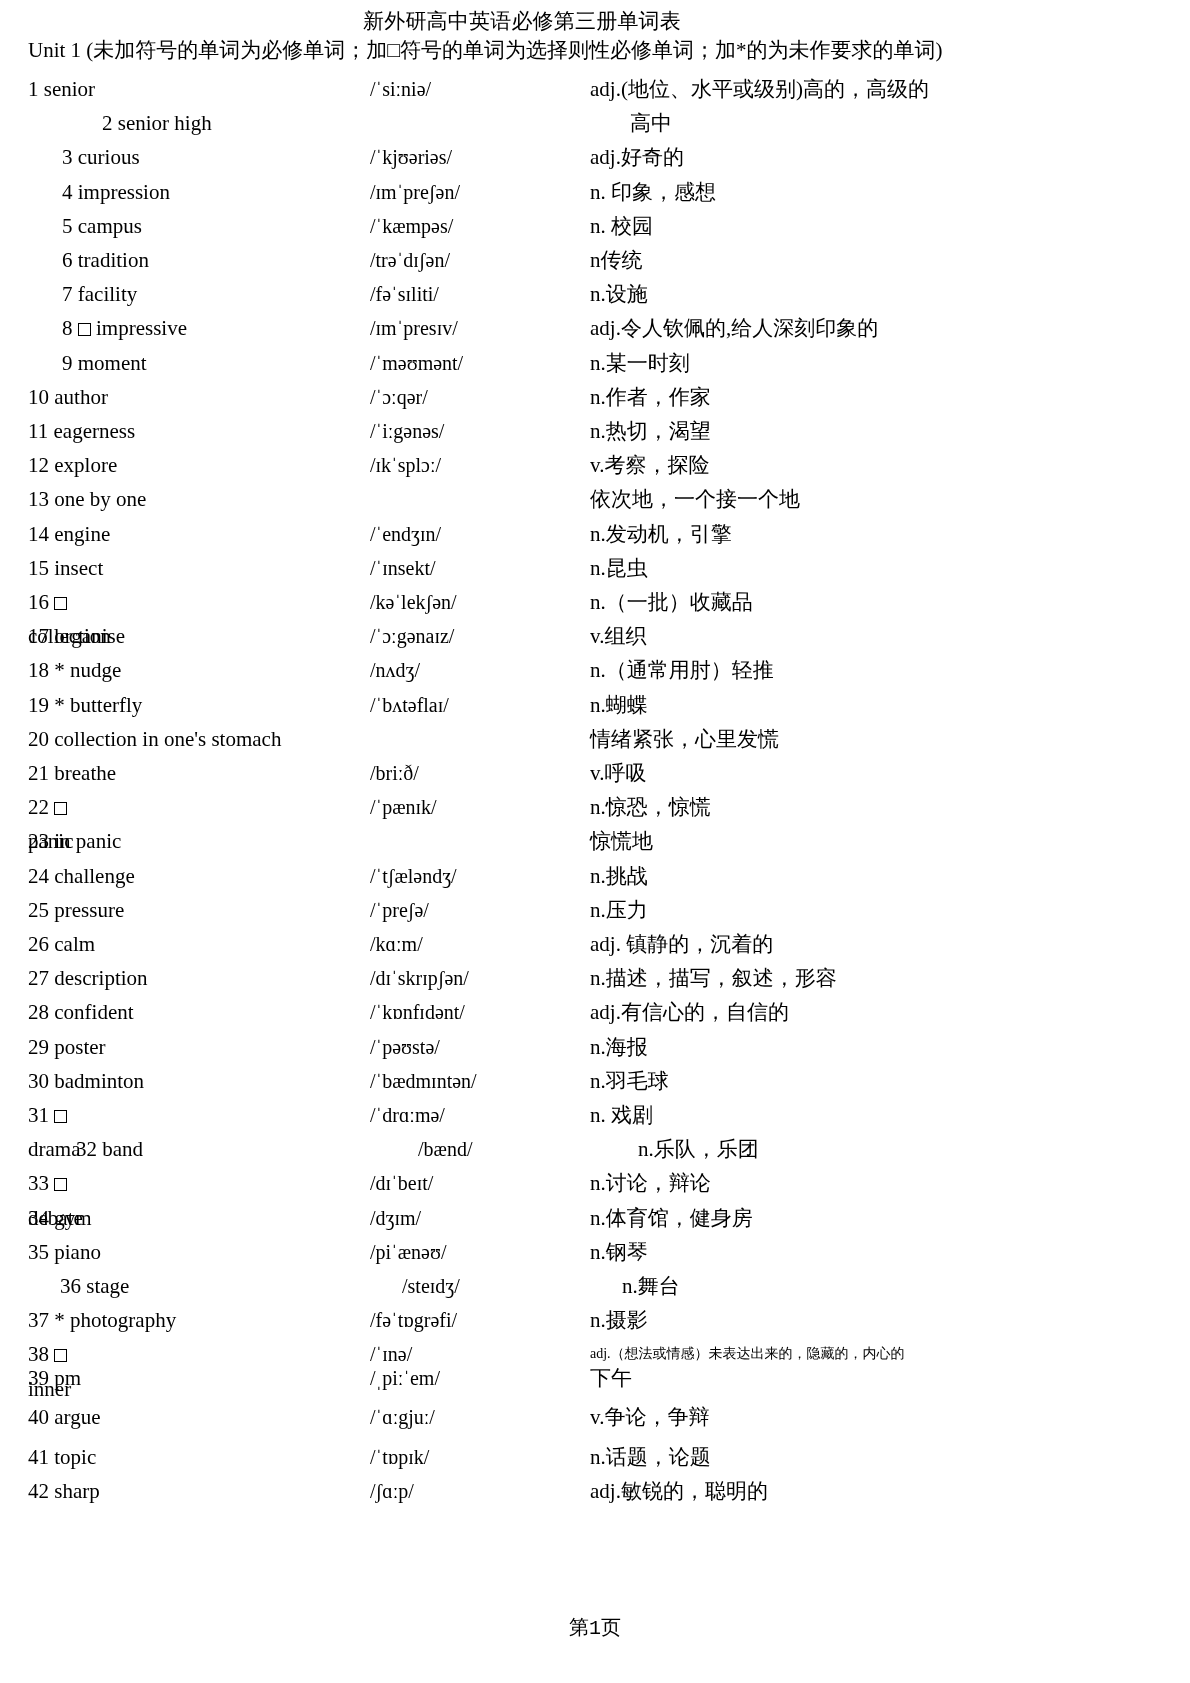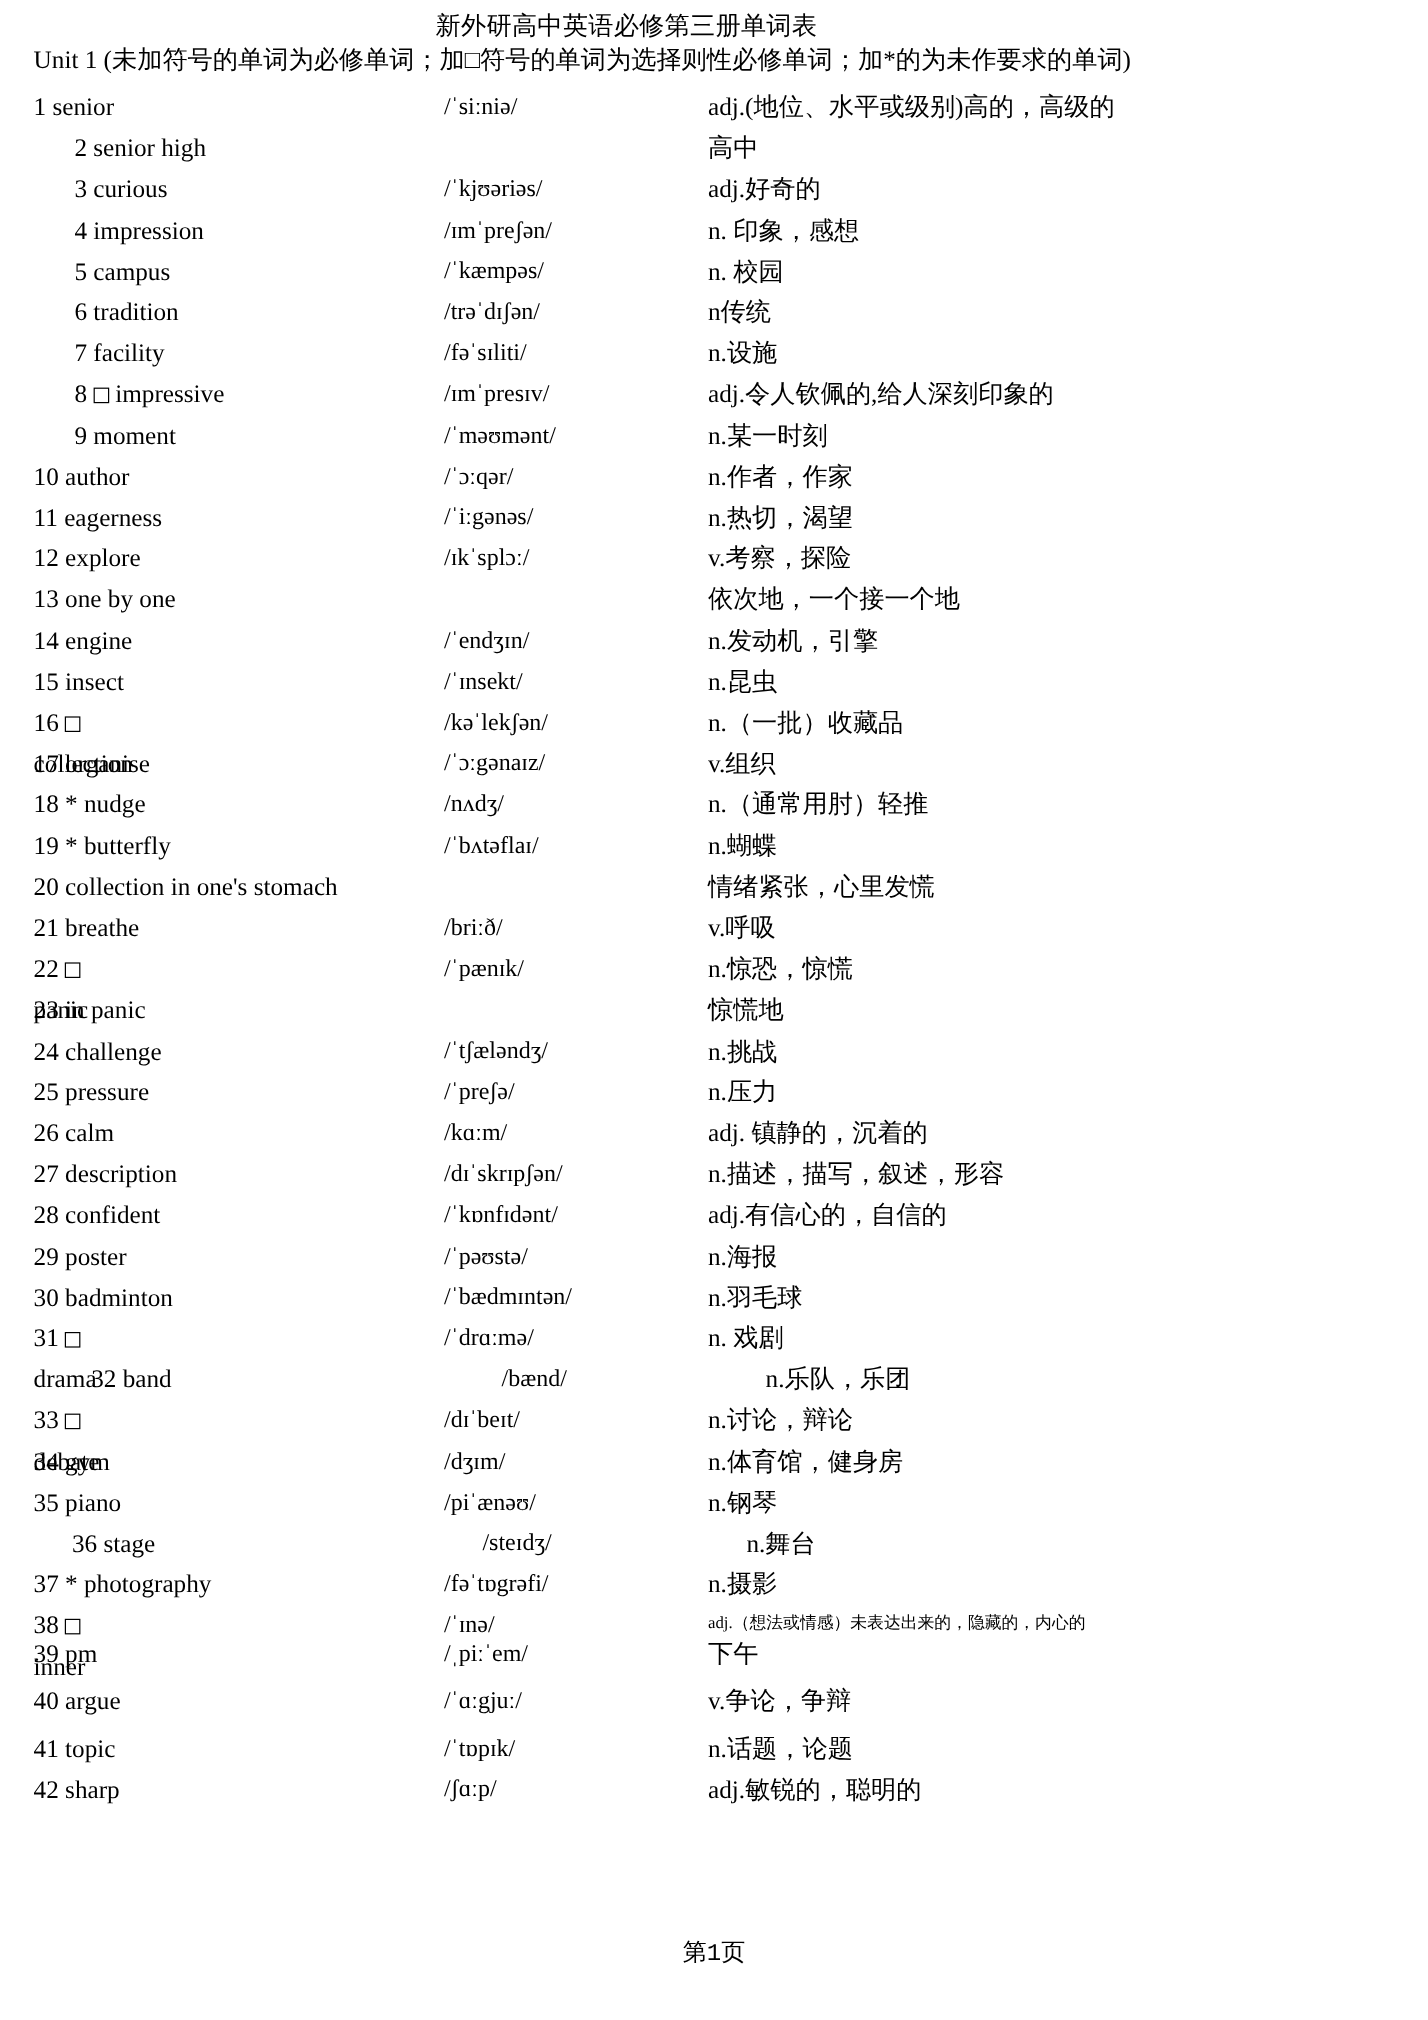--- a/index.html
+++ b/index.html
@@ -111,21 +111,21 @@
   <div class="doc-title">新外研高中英语必修第三册单词表</div>
 
   <div class="unit-header">Unit 1 (未加符号的单词为必修单词；加□符号的单词为选择则性必修单词；加*的为未作要求的单词)</div>
 
   <div class="rows">
       <div class="row" style="top: 0px;">
         <div class="cell c-word"><span>1 </span><span>senior</span></div>
         <div class="cell c-phon">/ˈsiːniə/</div>
         <div class="cell c-def">adj.(地位、水平或级别)高的，高级的</div>
       </div>
-      <div class="row" style="top: 34.2px;">
+      <div class="row" style="top: 34.2px; margin-left: 40px;">
         <div class="cell c-word indent"><span>2 </span><span>senior high</span></div>
         <div class="cell c-def">高中</div>
       </div>
       <div class="row" style="top: 68.4px;">
         <div class="cell c-word indent"><span>3 </span><span>curious</span></div>
         <div class="cell c-phon">/ˈkjʊəriəs/</div>
         <div class="cell c-def">adj.好奇的</div>
       </div>
       <div class="row" style="top: 102.6px; text-align: right;">
         <div class="cell c-word indent"><span>4 </span><span>impression</span></div>

